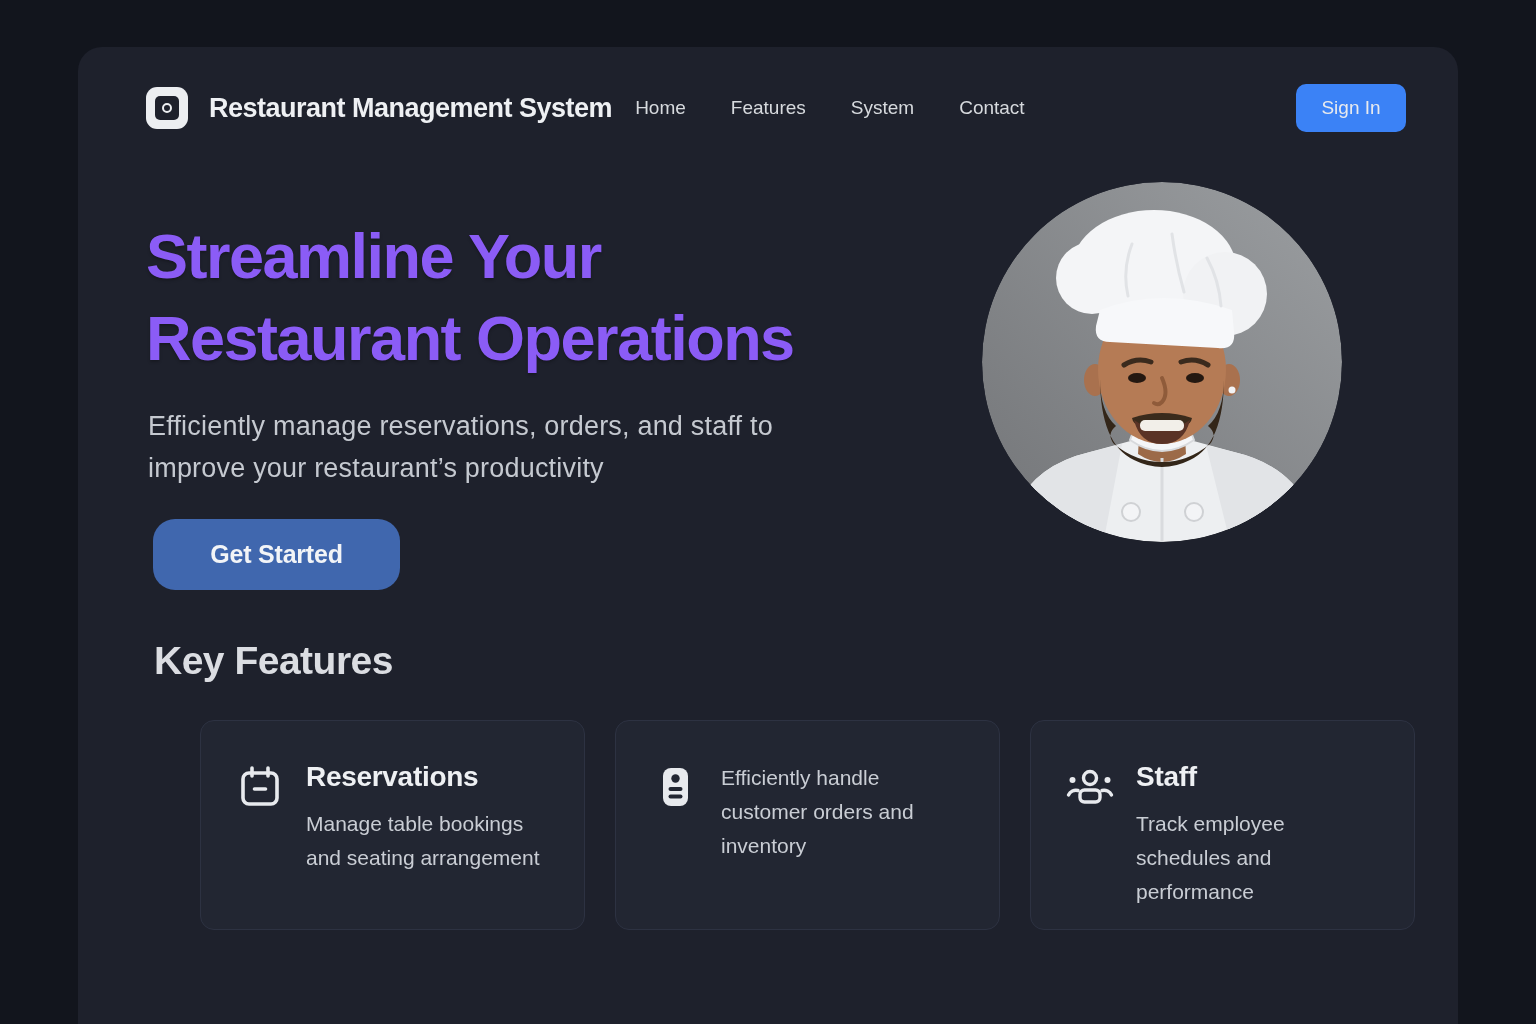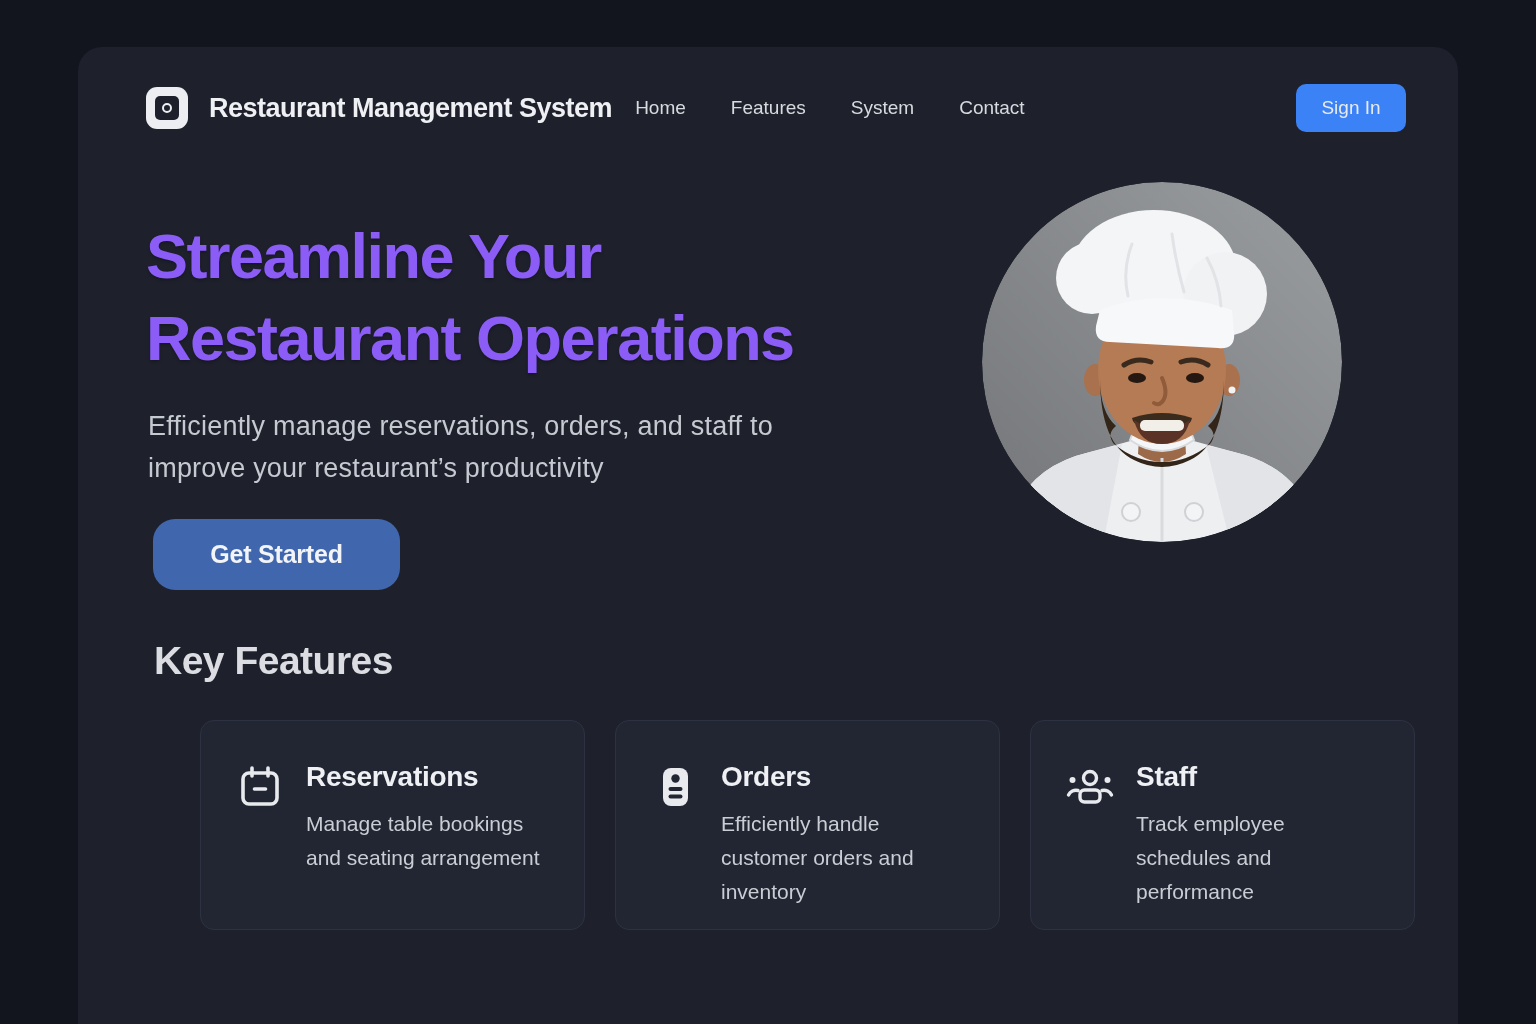--- a/index.html
+++ b/index.html
@@ -254,21 +254,20 @@
     </div>
 
     <div class="card">
       <svg class="card-icon" viewBox="0 0 48 48">
         <rect x="12" y="5" width="25" height="38" rx="8" fill="#e8eaee"></rect>
         <circle cx="24.5" cy="15.5" r="4.2" fill="#222632"></circle>
         <rect x="17.5" y="24" width="14" height="4" rx="2" fill="#222632"></rect>
         <rect x="17.5" y="31.5" width="14" height="4" rx="2" fill="#222632"></rect>
       </svg>
       <div class="card-body">
-        <div class="card-title">Orders</div>
         <div class="card-desc">Efficiently handle customer orders and inventory</div>
       </div>
     </div>
 
     <div class="card">
       <svg class="card-icon" viewBox="0 0 48 48">
         <circle cx="24" cy="15" r="6.5" fill="none" stroke="#e8eaee" stroke-width="3.4"></circle>
         <rect x="14" y="27" width="20" height="12" rx="4.5" fill="none" stroke="#e8eaee" stroke-width="3.4"></rect>
         <circle cx="6.5" cy="17" r="3" fill="#e8eaee"></circle>
         <circle cx="41.5" cy="17" r="3" fill="#e8eaee"></circle>

